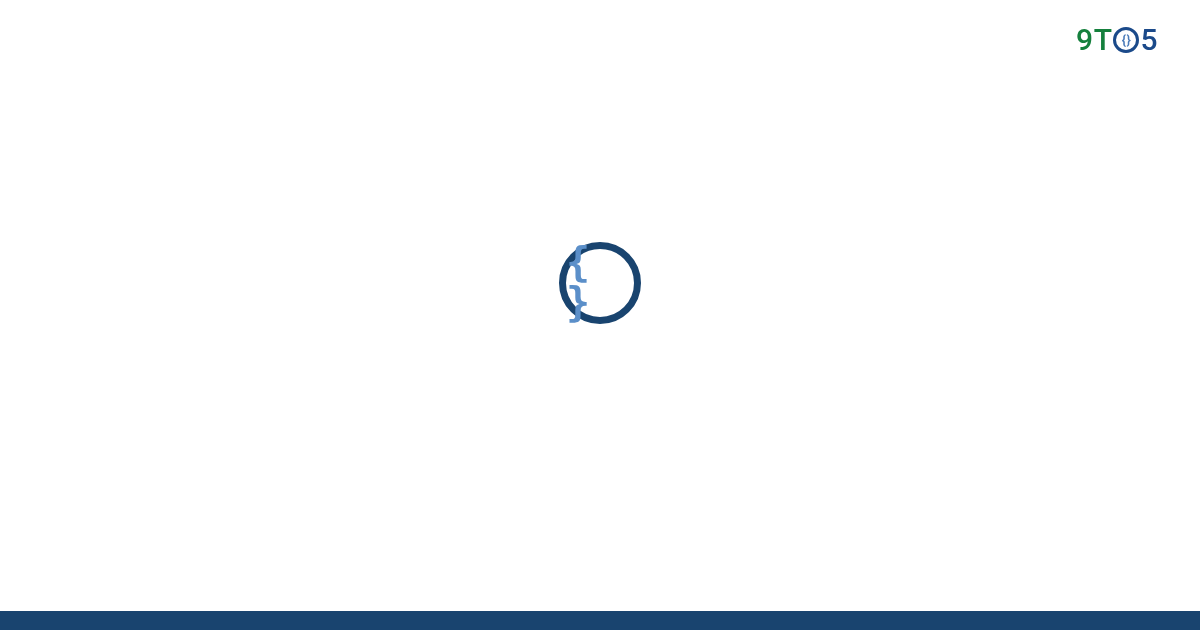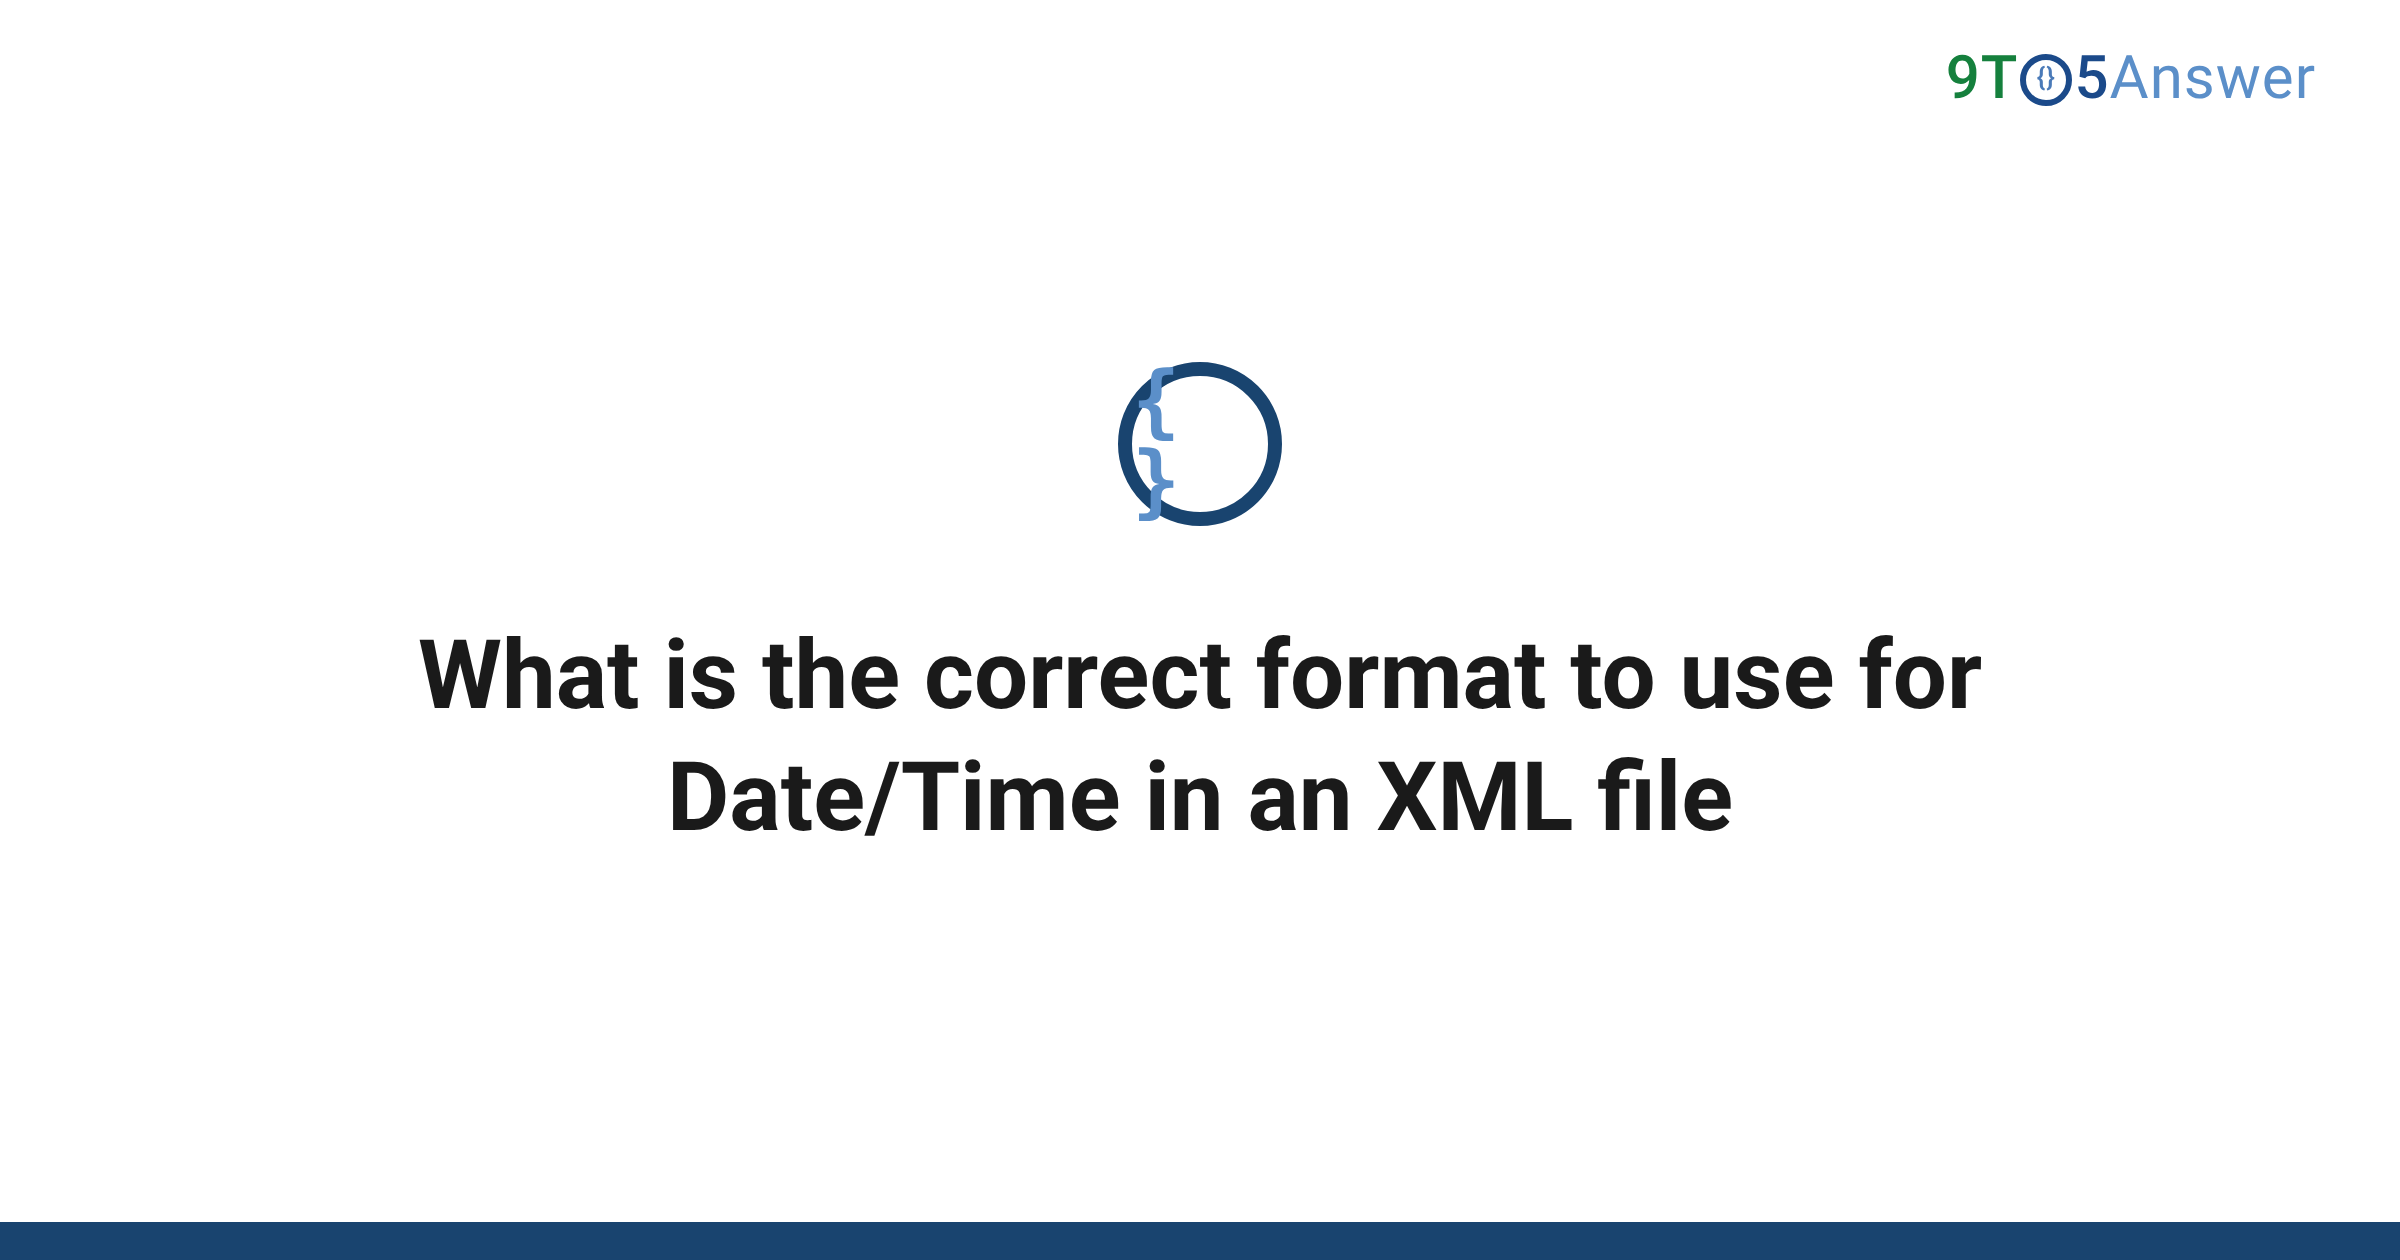--- a/index.html
+++ b/index.html
@@ -108,25 +108,23 @@
   </style>
 </head>
 <body>
 
 <div class="logo-container">
   <span class="logo-9t">9T</span>
   <span class="logo-o">
     <span class="logo-o-inner">{}</span>
   </span>
   <span class="logo-5">5</span>
-  <span class="logo-answer">Answer</span>
 </div>
 
 <div class="content">
   <div class="icon-wrap">
     <div class="circle-icon">
       <span class="brace-text">{ }</span>
     </div>
   </div>
-  <h1 class="title">What is the correct format to use for Date/Time in an XML file</h1>
 </div>
 
 <div class="footer-bar"></div>
 
 </body></html>

